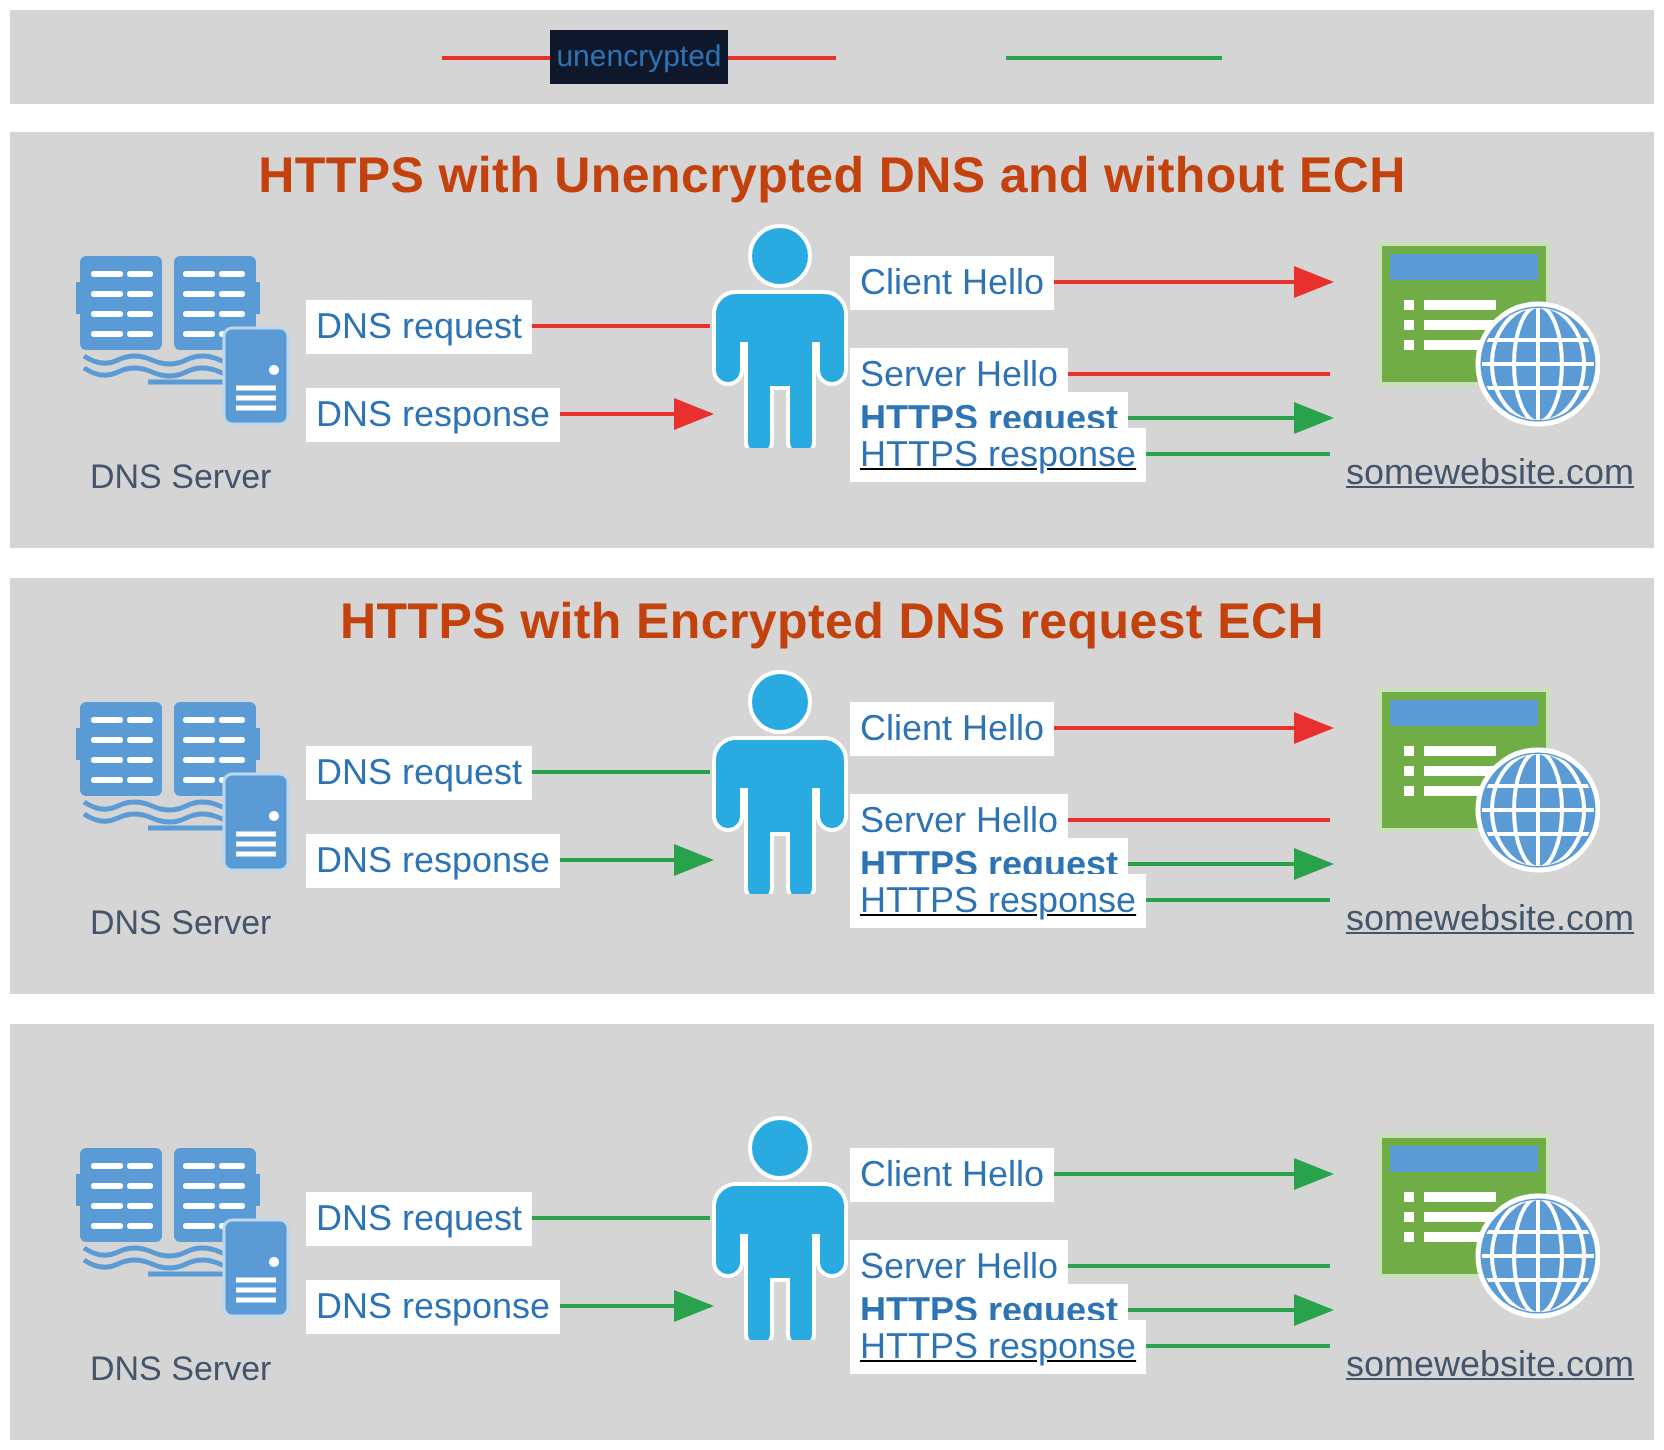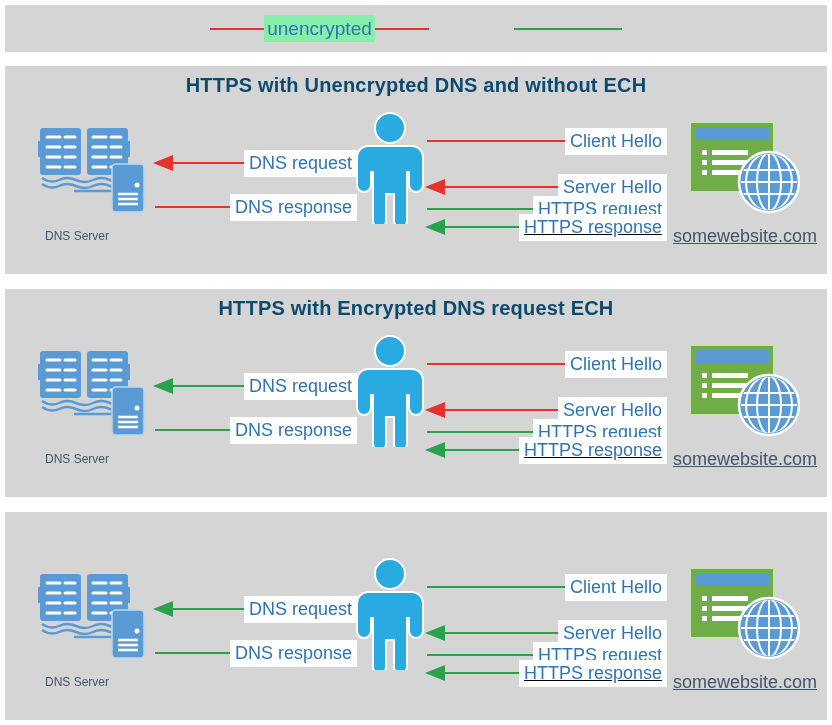--- a/index.html
+++ b/index.html
@@ -8,49 +8,49 @@
     font-family:"Liberation Sans",sans-serif;
   }
   .band{background:var(--panel_bg,#d5d5d5);}
   
   .legend{
     margin:5px 5px 14px 5px;height:47px;
     display:flex;align-items:center;justify-content:center;gap:85px;
   }
   .legend-item{display:flex;align-items:center;}
   .lline{width:54px;height:2px;background:var(--c);}
-  .llabel{background:#86efac;color:var(--label_text,#2e74b5);font-size:19px;line-height:25px;padding:1px 3px;}
+  .llabel{background:#0f172a;color:var(--label_text,#2e74b5);font-size:15px;line-height:25px;padding:1px 3px;}
   
   .panel{position:relative;height:208px;margin:0 5px 15px 5px;}
   .panel-title{
     position:absolute;top:8px;left:0;right:0;text-align:center;
-    font-weight:bold;font-size:20px;color:#0c4a6e;letter-spacing:.2px;
+    font-weight:bold;font-size:25px;color:#c2410c;letter-spacing:.2px;
   }
   .dns-icon{position:absolute;left:33px;top:60px;width:112px;height:88px;}
-  .dns-caption{position:absolute;left:40px;top:163px;font-size:12px;color:var(--caption_text,#44546a);}
+  .dns-caption{position:absolute;left:40px;top:163px;font-size:17px;color:var(--caption_text,#44546a);}
   .person-icon{position:absolute;left:347px;top:46px;width:76px;height:112px;}
   .site-icon{position:absolute;left:683px;top:54px;width:112px;height:94px;}
   .site-caption{position:absolute;left:655px;top:160px;width:170px;text-align:center;font-size:18px;color:var(--caption_text,#44546a);text-decoration:underline;}
   
-  .arrow-row{position:absolute;height:26px;display:flex;align-items:center;justify-content:flex-end;}
+  .arrow-row{position:absolute;height:26px;display:flex;align-items:center;justify-content:flex-start;}
   .arrow-row::before{
     content:'';position:absolute;left:2px;right:2px;top:50%;margin-top:-1px;height:2px;background:var(--c);
   }
   .head{position:absolute;top:50%;margin-top:-8px;width:0;height:0;border-top:8px solid transparent;border-bottom:8px solid transparent;}
   .dir-left  .head{left:0;border-right:20px solid var(--c);}
   .dir-right .head{right:0;border-left:20px solid var(--c);}
   .albl{
     position:relative;z-index:1;background:#fff;color:var(--label_text,#2e74b5);
     font-size:18px;line-height:25px;padding:1px 5px;white-space:nowrap;
   }
   .r-dnsreq{left:148px;top:84px;width:204px;}
   .r-dnsres{left:148px;top:112px;width:204px;margin-top:16px;}
   .r-client{left:420px;top:62px;width:242px;}
   .r-server{left:420px;top:108px;width:242px;}
-  .r-hreq  {left:420px;top:130px;width:242px;}
+  .r-hreq  {left:420px;top:130px;width:242px;font-weight:bold;}
   .r-hres  {left:420px;top:148px;width:242px;text-decoration:underline;}
   .defs{position:absolute;width:0;height:0;overflow:hidden;}
 </style>
 </head>
 <body>
 
 <svg class="defs" aria-hidden="true">
   <defs>
     <symbol id="sym-dns" viewBox="0 0 112 88">
       <g fill="var(--icon_blue)">

